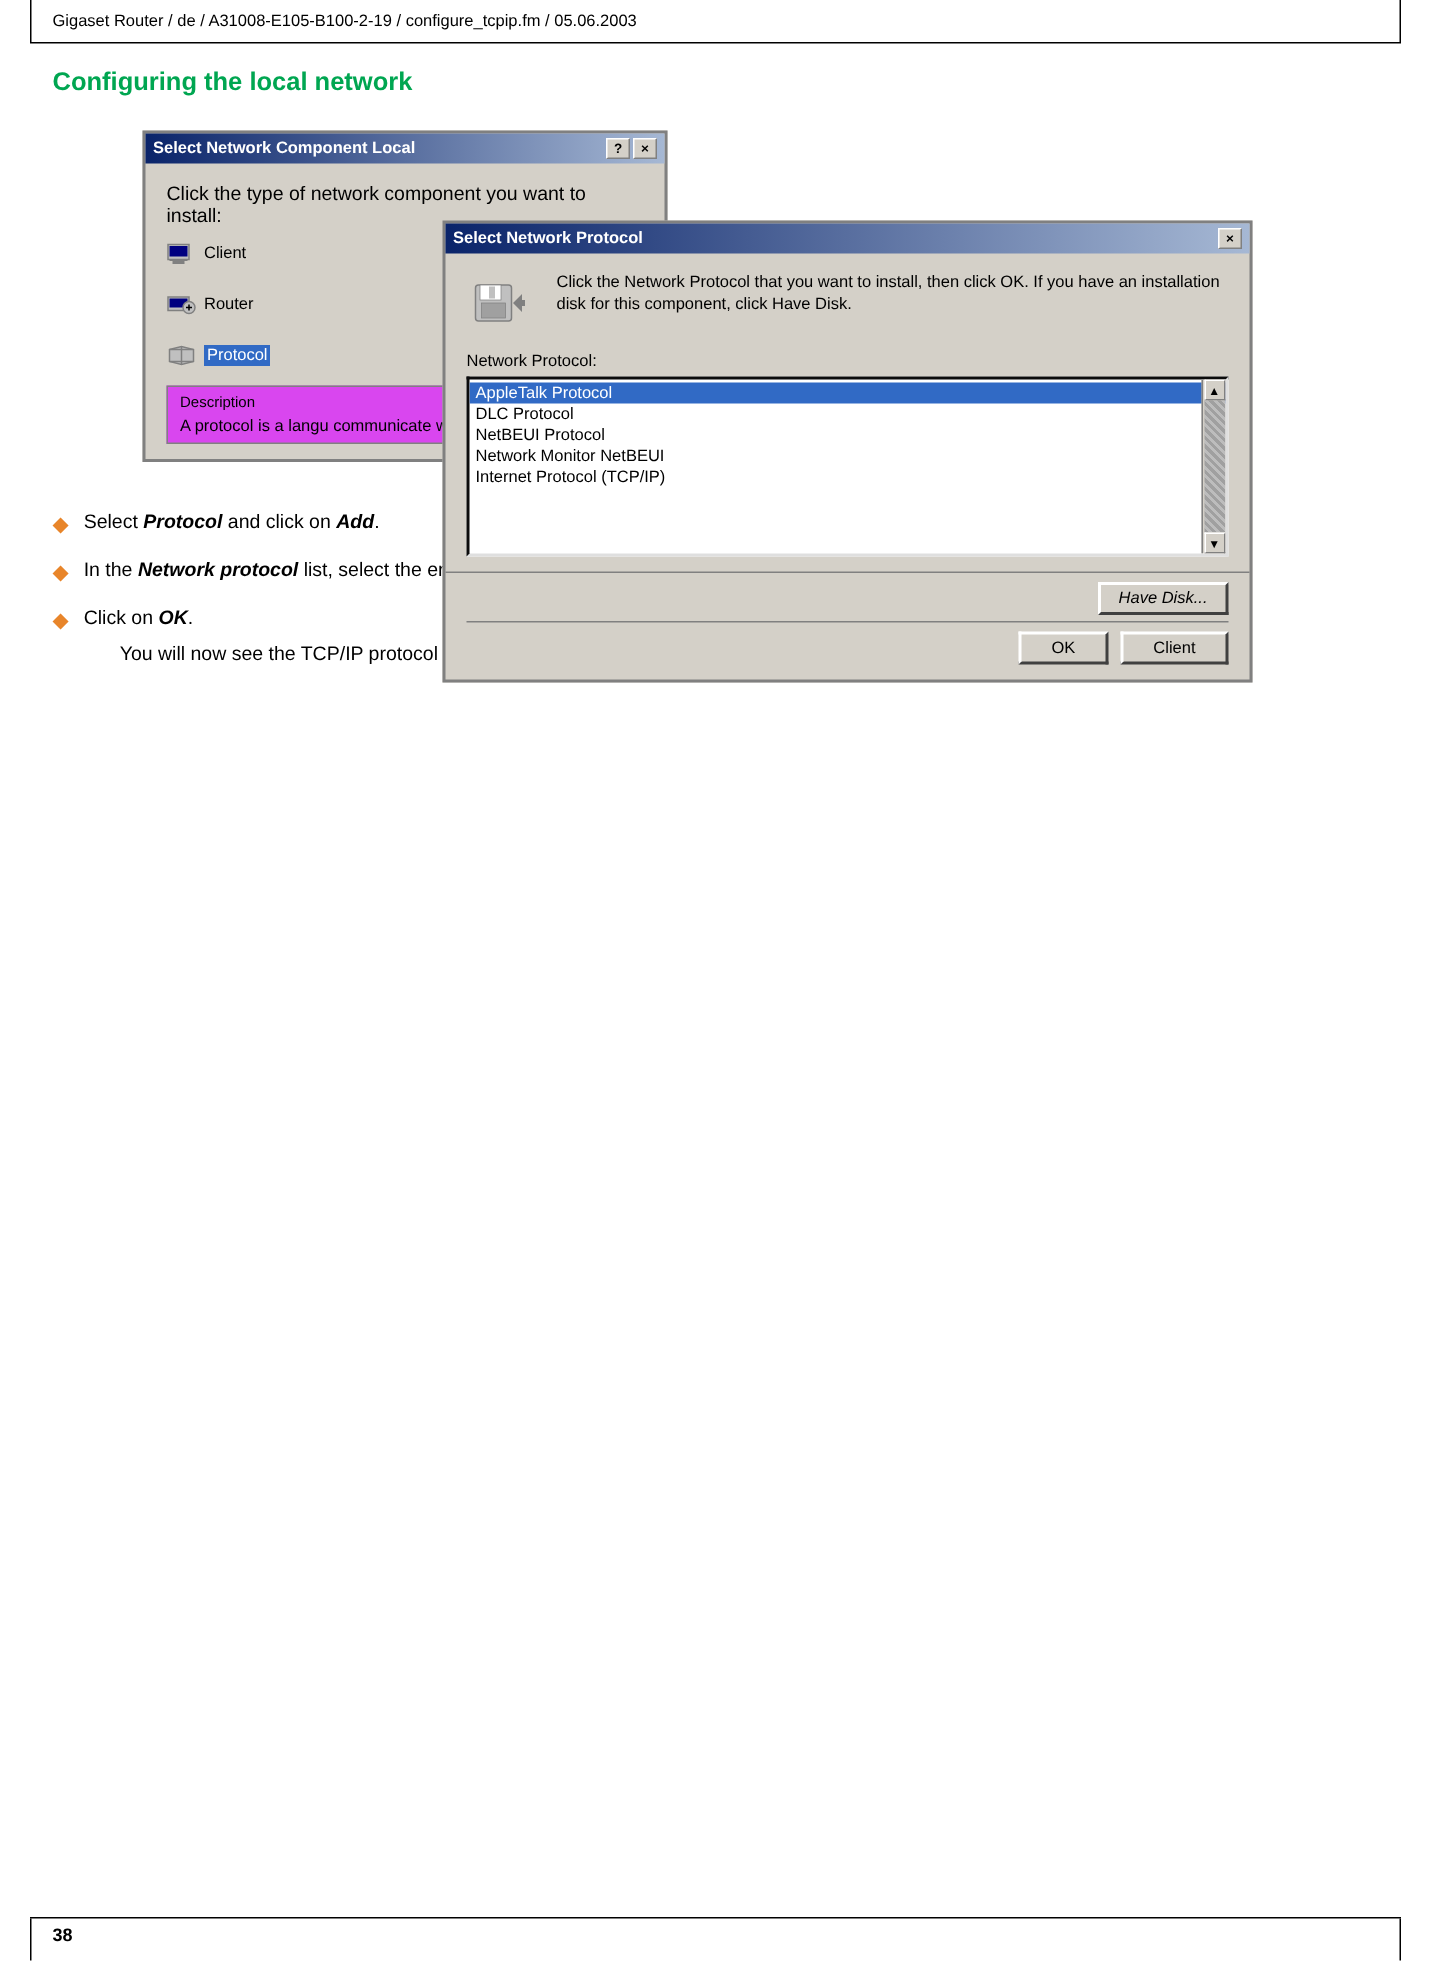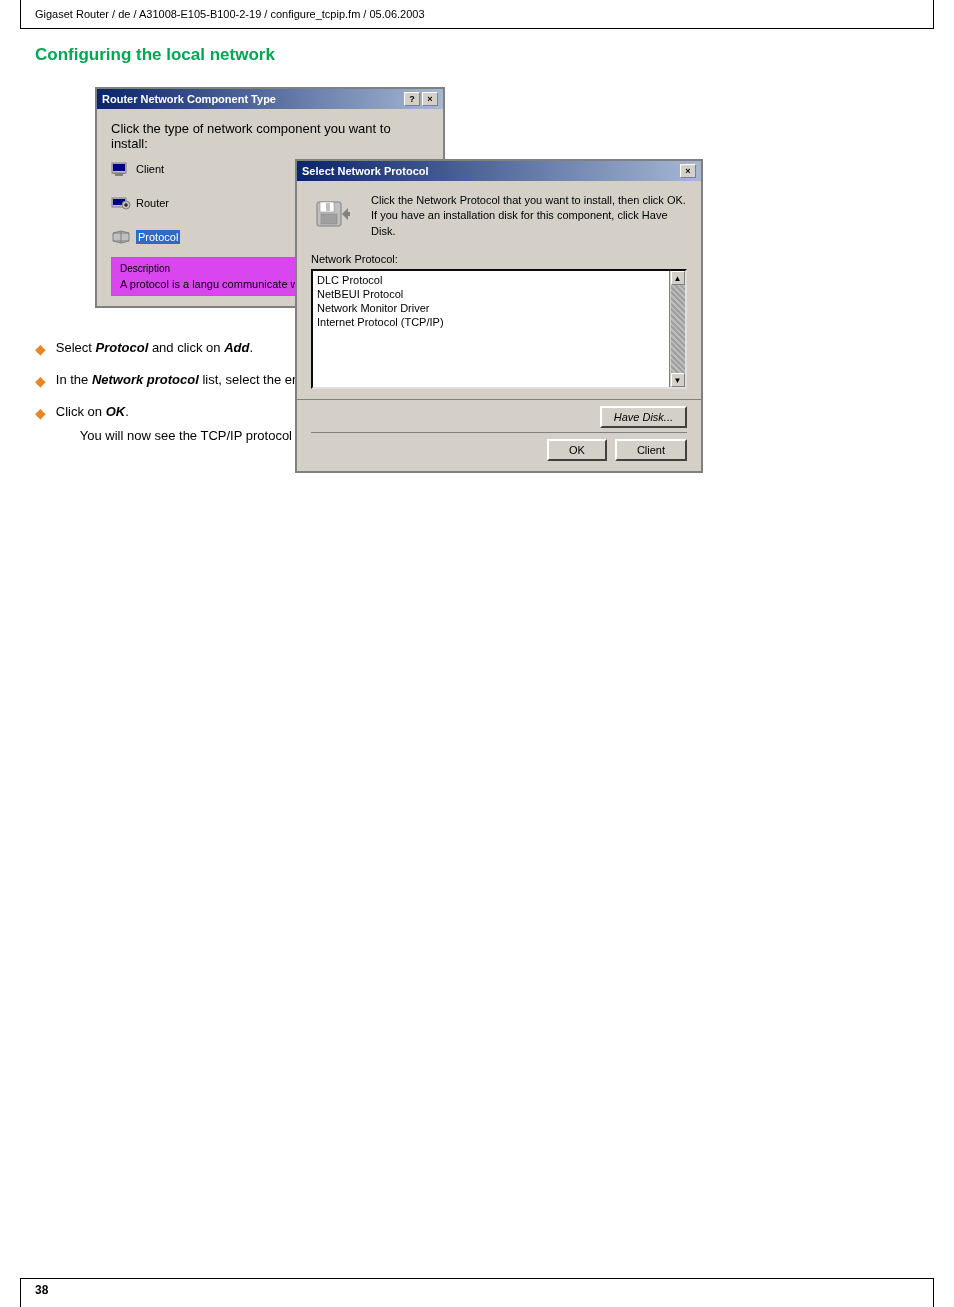--- a/index.html
+++ b/index.html
@@ -179,23 +179,23 @@
     }
 
     .description-box .desc-title {
       font-size: 10px;
       margin-bottom: 4px;
     }
 
     
     .dialog-snp {
       position: absolute;
-      top: 72px;
+      top: 60px;
       left: 200px;
-      width: 408px;
+      width: 540px;
       border: 2px solid #808080;
       background: #d4d0c8;
       font-family: "MS Sans Serif", Arial, sans-serif;
       font-size: 11px;
       z-index: 2;
     }
 
     .dialog-snp-body {
       padding: 12px 14px 10px 14px;
     }
@@ -392,21 +392,21 @@
 </div>
 
 <div class="content">
 
   <div class="section-title">Configuring the local network</div>
 
   <div class="dialog-container">
 
     <div class="dialog-snct">
       <div class="dialog-titlebar">
-        <span>Router Network Component Type</span>
+        <span>Select Network Component Local</span>
         <div class="titlebar-buttons">
           <div class="titlebar-btn">?</div>
           <div class="titlebar-btn">×</div>
         </div>
       </div>
       <div class="dialog-snct-body">
         <div class="instruction">Click the type of network component you want to install:</div>
         <div class="list-items">
 
           <div class="list-item-row">
@@ -471,23 +471,24 @@
               <rect x="9" y="20" width="16" height="10" fill="#a0a0a0" stroke="#808080" stroke-width="0.5"></rect>
 
               <polygon points="30,20 36,14 36,18 38,18 38,22 36,22 36,26" fill="#808080"></polygon>
             </svg>
           </div>
           <div style="font-size:11px; line-height:1.4;">Click the Network Protocol that you want to install, then click OK. If you have an installation disk for this component, click Have Disk.</div>
         </div>
         <div class="protocol-label">Network Protocol:</div>
         <div class="protocol-listbox">
           <div class="protocol-list-items">
+            <div class="protocol-list-item selected">AppleTalk Protocol</div>
             <div class="protocol-list-item">DLC Protocol</div>
             <div class="protocol-list-item">NetBEUI Protocol</div>
-            <div class="protocol-list-item">Network Monitor Driver</div>
+            <div class="protocol-list-item">Network Monitor NetBEUI</div>
             <div class="protocol-list-item">Internet Protocol (TCP/IP)</div>
           </div>
           <div class="protocol-scrollbar">
             <div class="scrollbar-btn">▲</div>
             <div class="scrollbar-track"></div>
             <div class="scrollbar-btn">▼</div>
           </div>
         </div>
       </div>
       <div class="dialog-snp-footer">

